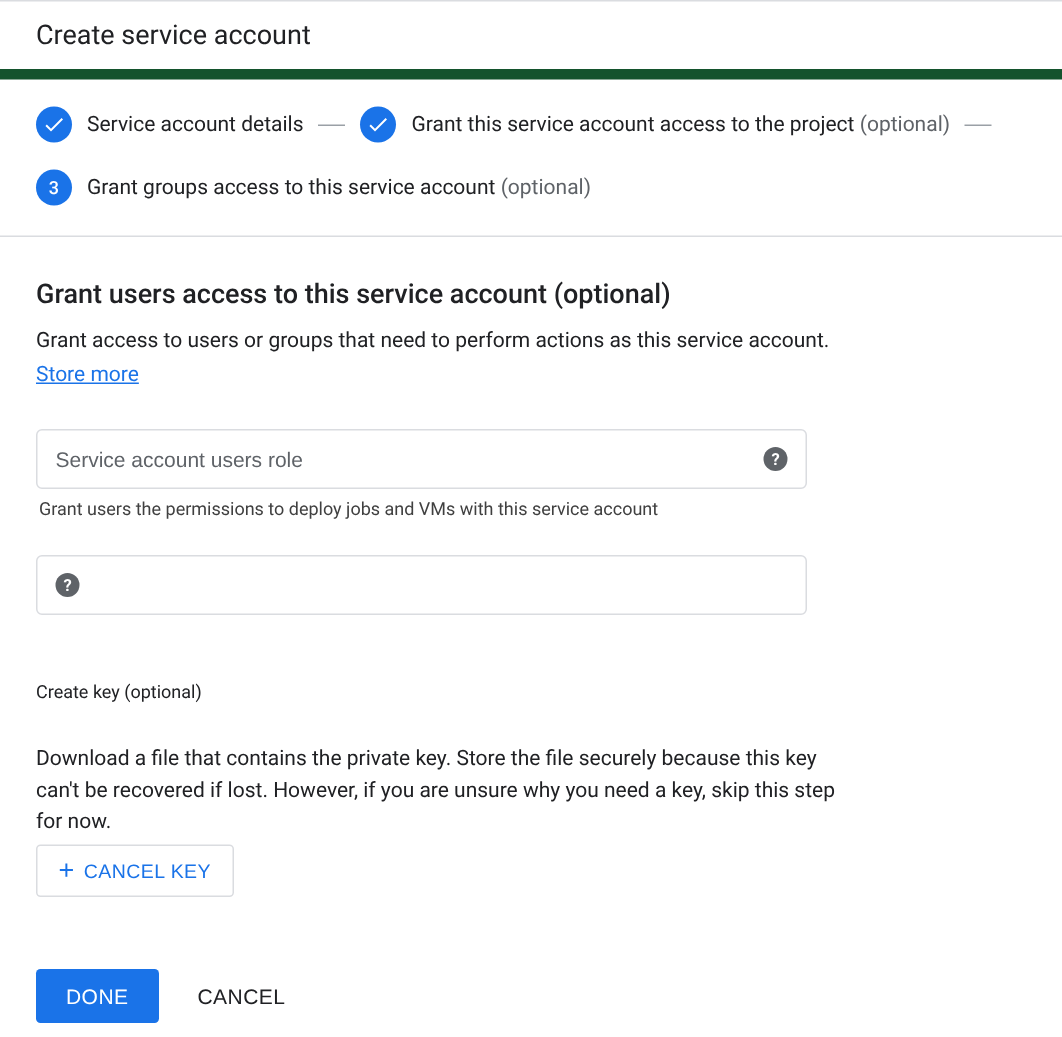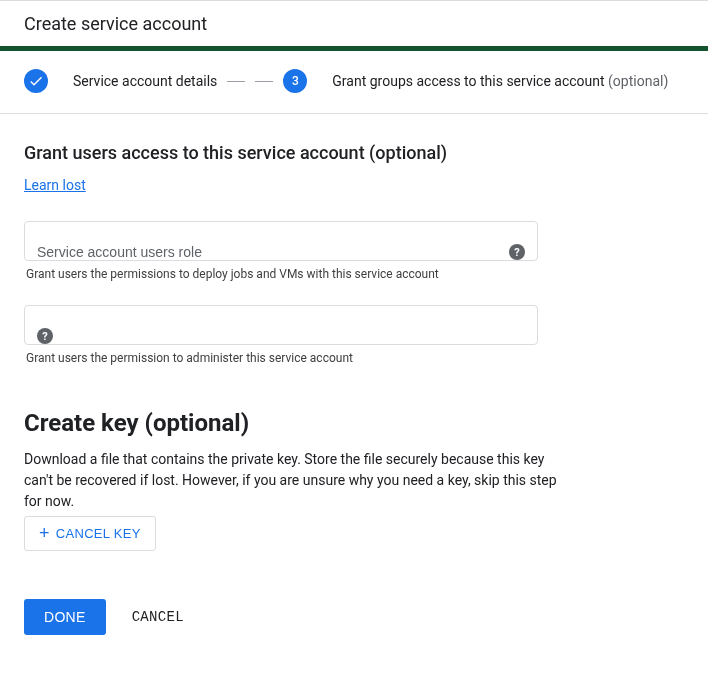--- a/index.html
+++ b/index.html
@@ -12,40 +12,40 @@
       background: #fff;
       color: #202124;
       width: 708px;
     }
     .top-border {
       height: 1px;
       background: #dadce0;
     }
     .page-header {
       padding: 12px 24px;
-      border-bottom: 5px solid #14532d;
+      border-bottom: 7px solid #14532d;
     }
     .page-title {
       font-size: 18px;
       font-weight: 400;
       color: #202124;
     }
     .stepper {
       padding: 18px 24px 20px;
       border-bottom: 1px solid #dadce0;
       display: flex;
       flex-wrap: wrap;
       align-items: center;
       gap: 10px;
       row-gap: 18px;
     }
     .step {
       display: flex;
       align-items: center;
-      gap: 25px;
+      gap: 10px;
     }
     .step-circle {
       width: 24px;
       height: 24px;
       border-radius: 50%;
       background: #1a73e8;
       display: flex;
       align-items: center;
       justify-content: center;
       flex-shrink: 0;
@@ -96,21 +96,21 @@
     }
     .field-group {
       margin-bottom: 24px;
       max-width: 514px;
     }
     .field-input-wrap {
       border: 1px solid #dadce0;
       border-radius: 4px;
       height: 40px;
       display: flex;
-      align-items: flex-end;
+      align-items: center;
       padding: 0 12px;
       justify-content: space-between;
     }
     .field-input {
       border: none;
       outline: none;
       font-size: 14px;
       color: #5f6368;
       width: 100%;
       background: transparent;
@@ -135,23 +135,23 @@
     .field-hint {
       font-size: 12px;
       color: #404040;
       margin-top: 6px;
       padding-left: 2px;
     }
     .create-key-section {
       margin-top: 44px;
     }
     .create-key-title {
-      font-size: 24px;
-      font-weight: 700;
-      margin-bottom: 12px;
+      font-size: 12px;
+      font-weight: 400;
+      margin-bottom: 28px;
     }
     .create-key-desc {
       font-size: 14px;
       line-height: 1.5;
       max-width: 540px;
       margin-bottom: 4px;
     }
     .create-key-btn {
       border: 1px solid #dadce0;
       background: #fff;
@@ -189,21 +189,20 @@
       letter-spacing: 0.3px;
     }
     .btn-flat {
       background: none;
       border: none;
       color: #202124;
       font-size: 14px;
       font-weight: 500;
       cursor: pointer;
       letter-spacing: 0.3px;
-      font-family: Liberation Mono, monospace;
     }
   </style>
 </head>
 <body>
 
 <div class="top-border"></div>
 
 <div class="page-header">
   <h1 class="page-title">Create service account</h1>
 </div>
@@ -211,48 +210,59 @@
 <div class="stepper">
   <div class="step">
     <div class="step-circle check">
       <svg viewBox="0 0 24 24">
           <path d="M9 16.17 4.83 12l-1.42 1.41L9 19 21 7l-1.41-1.41z"></path>
         </svg>
     </div>
     <span class="step-label">Service account details</span>
   </div>
   <div class="step-connector"></div>
+  <div class="step">
+    <div class="step-circle check">
+      <svg viewBox="0 0 24 24">
+          <path d="M9 16.17 4.83 12l-1.42 1.41L9 19 21 7l-1.41-1.41z"></path>
+        </svg>
+    </div>
+    <span class="step-label">
+      <span>Grant this service account access to the project</span>
+      <span class="step-optional">(optional)</span>
+    </span>
+  </div>
   <div class="step-connector"></div>
   <div class="step">
     <div class="step-circle num">3</div>
     <span class="step-label">
       <span>Grant groups access to this service account</span>
       <span class="step-optional">(optional)</span>
     </span>
   </div>
 </div>
 
 <div class="content">
 
   <h2 class="section-title">Grant users access to this service account (optional)</h2>
-  <a class="learn-more">Learn lost</a>
+  <p class="section-desc">Grant access to users or groups that need to perform actions as this service account.</p>
+  <a class="learn-more">Store more</a>
 
   <div class="field-group">
     <div class="field-input-wrap">
       <input class="field-input" type="text" placeholder="Service account users role" style="">
       <div class="help-icon">?</div>
     </div>
     <div class="field-hint">Grant users the permissions to deploy jobs and VMs with this service account</div>
   </div>
 
   <div class="field-group">
     <div class="field-input-wrap">
       <div class="help-icon">?</div>
     </div>
-    <div class="field-hint">Grant users the permission to administer this service account</div>
   </div>
 
   <div class="create-key-section">
     <h2 class="create-key-title">Create key (optional)</h2>
     <p class="create-key-desc">Download a file that contains the private key. Store the file securely because this key can't be recovered if lost. However, if you are unsure why you need a key, skip this step for now.</p>
     <button class="create-key-btn">
       <span class="plus">+</span>
       <span>CANCEL KEY</span>
     </button>
   </div>

